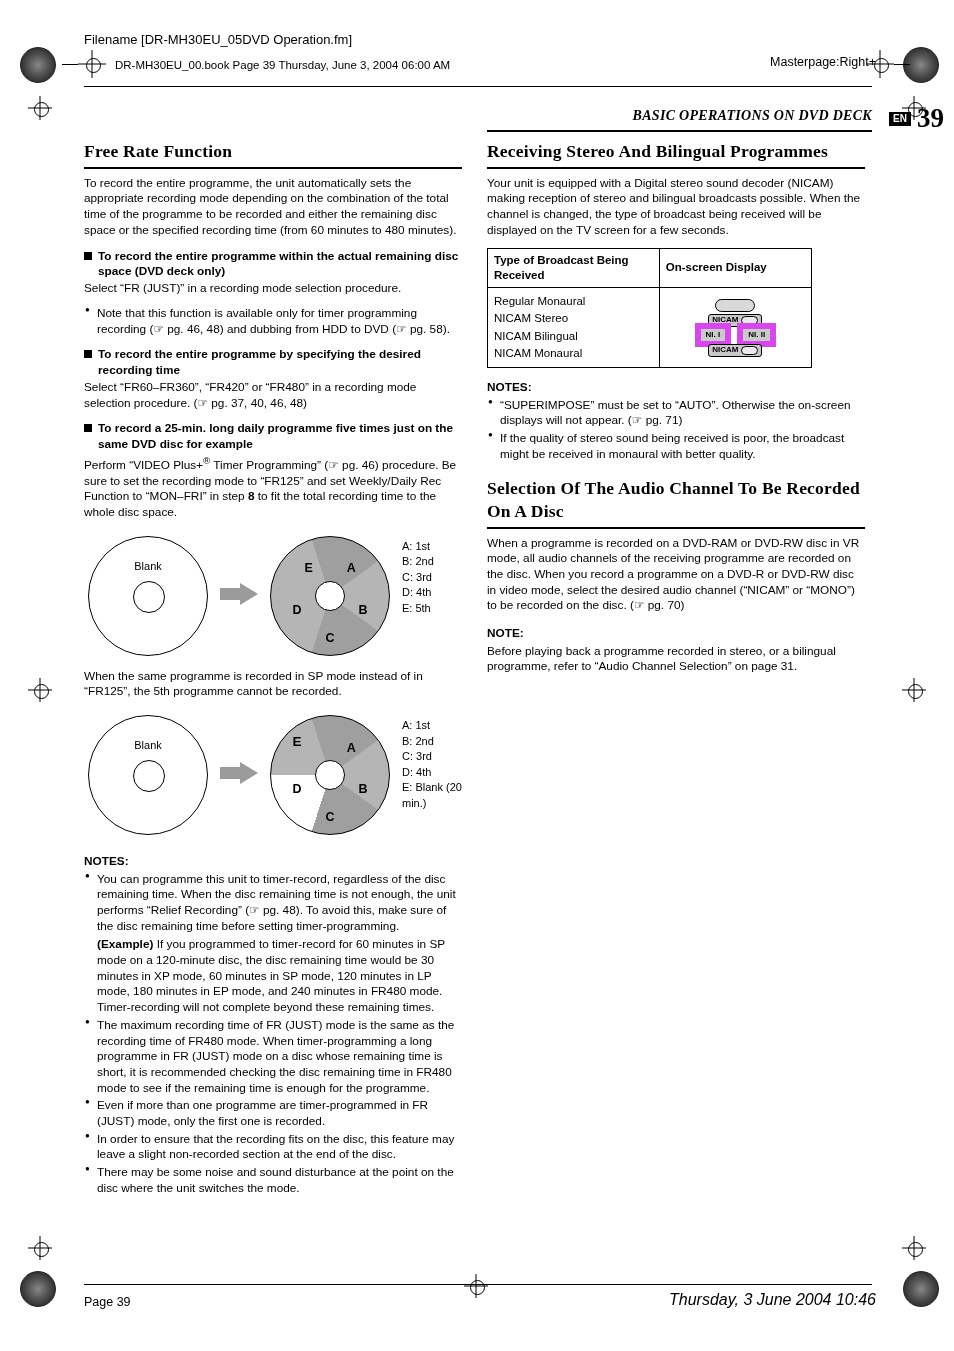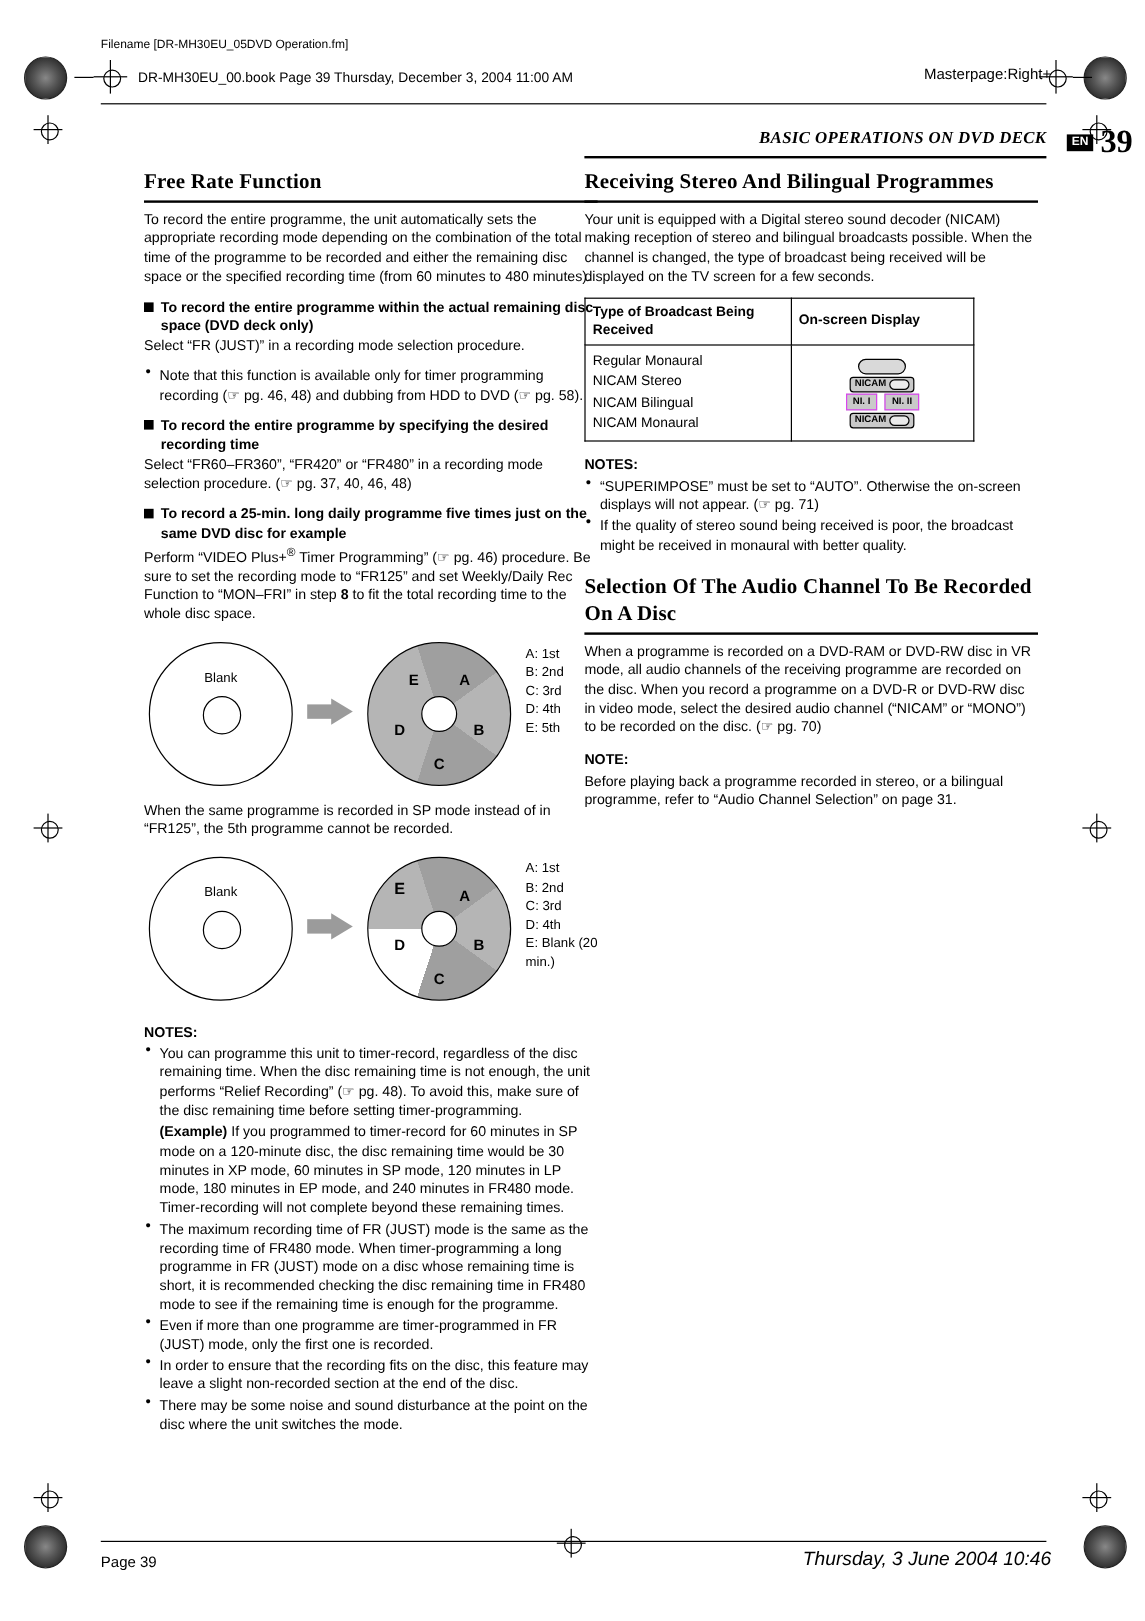--- a/index.html
+++ b/index.html
@@ -40,21 +40,21 @@
   }
   .crop-mark {
     position: absolute;
     background: #000;
   }
 
   
   .hdr-filename {
     position: absolute;
     left: 84px; top: 32px;
-    font-size: 10px;
+    font-size: 13px;
   }
   .hdr-book {
     position: absolute;
     left: 115px; top: 59px;
     font-size: 11.5px;
   }
   .hdr-master {
     position: absolute;
     right: 78px; top: 55px;
     font-size: 12.5px;
@@ -99,21 +99,21 @@
     left: 487px; top: 130px; width: 385px; height: 2px; background: #000;
   }
 
   
   .col {
     position: absolute;
     width: 378px;
     font-size: 11.8px;
     line-height: 1.33;
   }
-  .col.left  { left: 84px;  top: 140px; margin-left: 36px; }
+  .col.left  { left: 84px;  top: 140px; }
   .col.right { left: 487px; top: 140px; }
 
   h2.sect {
     font-family: "Liberation Serif", serif;
     font-size: 17.5px;
     font-weight: bold;
     margin: 0 0 4px 0;
     letter-spacing: .2px;
   }
   .sect-rule {
@@ -285,21 +285,21 @@
   .osd-nicam .mini {
     display: inline-block;
     border: 1px solid #000;
     border-radius: 5px;
     background: #eaeaea;
     width: 15px; height: 7px;
   }
   .osd-pair { display: flex; gap: 6px; justify-content: center; }
   .osd-box {
     display: inline-block;
-    border: 1px solid #d946ef;
+    border: 6px solid #d946ef;
     background: #c9c9c9;
     font-size: 8px;
     font-weight: bold;
     padding: 2px 5px;
     line-height: 1;
   }
 
   
   .foot-left {
     position: absolute;
@@ -351,21 +351,21 @@
     <span class="ring"></span>
   </div>
 <div class="reg-cross" style="left:464px; top:1274px; width:24px; height:24px;">
     <span class="ring"></span>
   </div>
 
 <div class="crop-mark" style="left:62px; top:64px; width:16px; height:1px;"></div>
 <div class="crop-mark" style="left:894px; top:64px; width:16px; height:1px;"></div>
 
 <div class="hdr-filename">Filename [DR-MH30EU_05DVD Operation.fm]</div>
-<div class="hdr-book">DR-MH30EU_00.book  Page 39  Thursday, December 3, 2004  11:00 AM</div>
+<div class="hdr-book">DR-MH30EU_00.book  Page 39  Thursday, June 3, 2004  06:00 AM</div>
 <div class="hdr-master">Masterpage:Right+</div>
 <div class="hdr-rule"></div>
 
 <div class="runhead">BASIC OPERATIONS ON DVD DECK</div>
 <div class="en-box">EN</div>
 <div class="pageno">39</div>
 <div class="head-rule"></div>
 
 <div class="col left">
 

